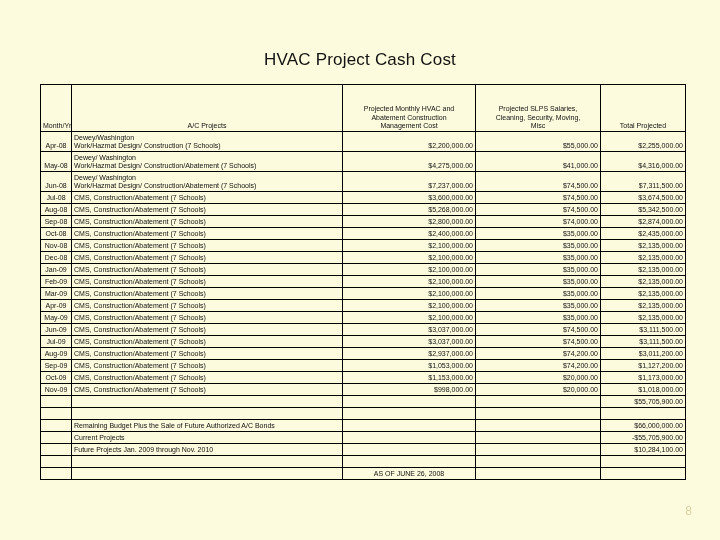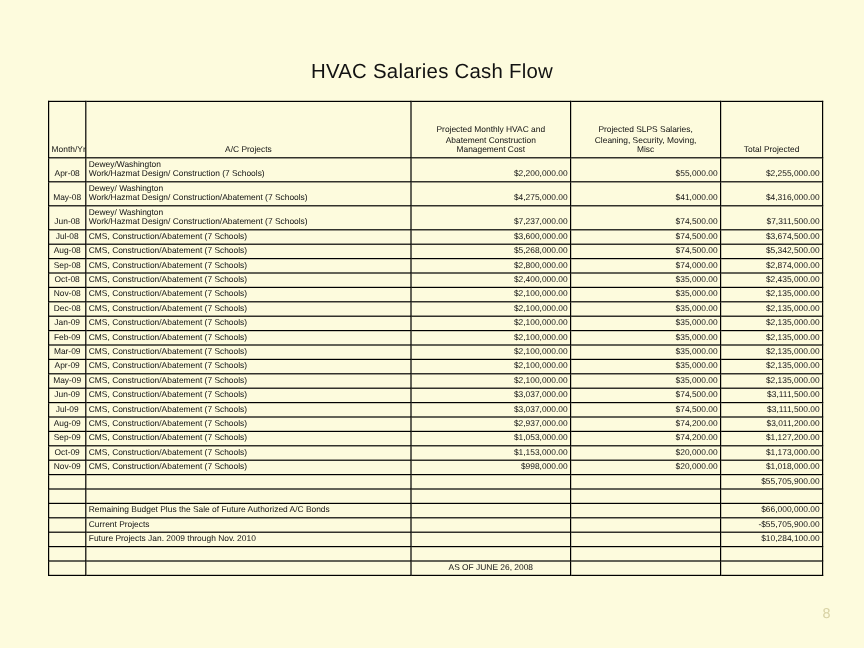--- a/index.html
+++ b/index.html
@@ -93,21 +93,21 @@
     bottom: 22px;
     font-size: 12px;
     color: #d8d2a4;
   }
 </style>
 </head>
 <body>
 
 <div class="slide">
 
-  <div class="slide-title">HVAC Salaries Cash Flow</div>
+  <div class="slide-title">HVAC Project Cash Cost</div>
 
   <div class="table-wrap">
     <table class="cashflow">
       <colgroup>
         <col class="c-month">
         <col class="c-proj">
         <col class="c-hvac">
         <col class="c-slps">
         <col class="c-total">
       </colgroup>

